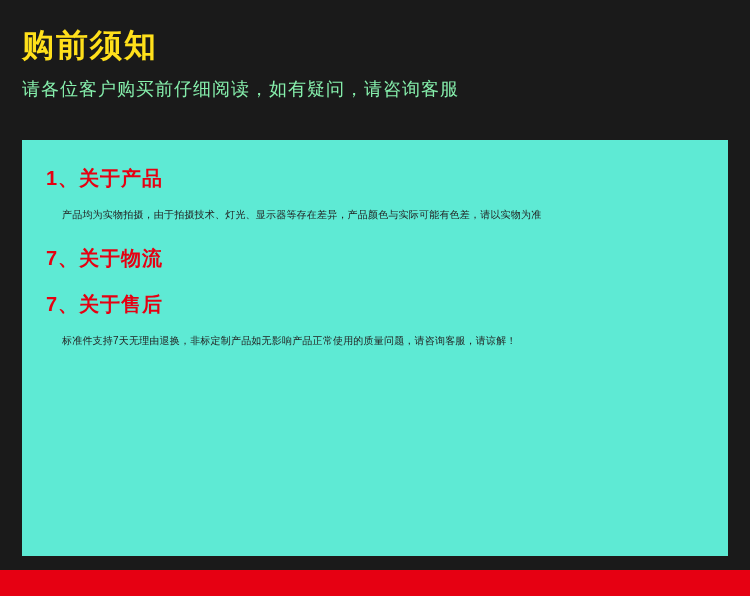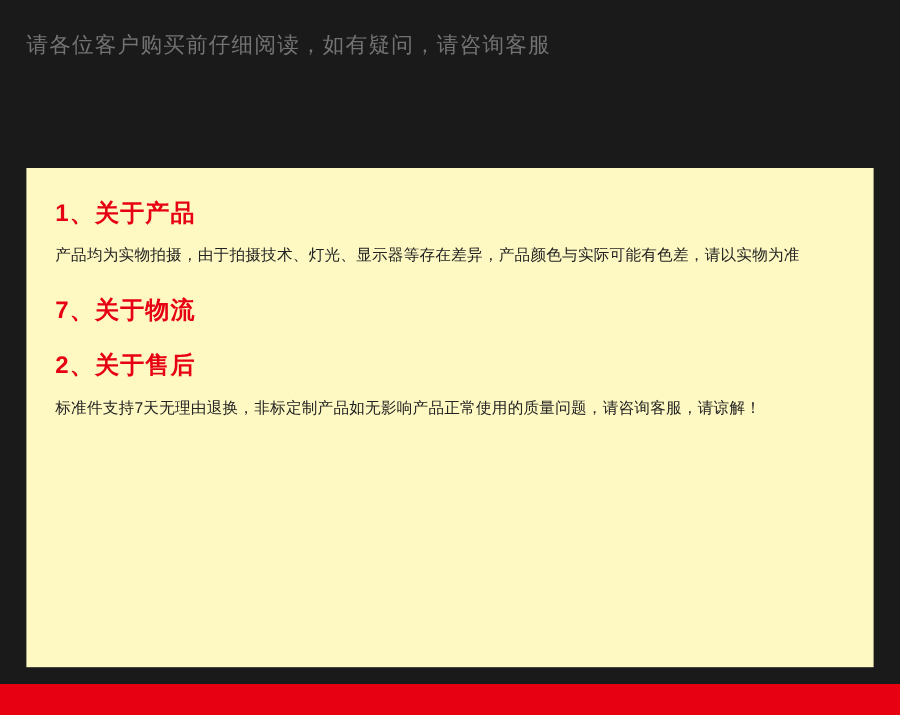--- a/index.html
+++ b/index.html
@@ -25,89 +25,90 @@
   }
   .title {
     color: #ffe01b;
     font-size: 32px;
     font-weight: bold;
     letter-spacing: 2px;
     line-height: 1.2;
     margin: 0 0 14px 0;
   }
   .subtitle {
-    color: #737373;
+    color: #86efac;
     font-size: 18px;
     letter-spacing: 1px;
     line-height: 1.3;
     margin: 0;
   }
   .card {
     position: absolute;
     left: 22px;
     top: 140px;
     width: 706px;
     height: 416px;
-    background: #fef9c3;
+    background: #5eead4;
     box-sizing: border-box;
     padding: 26px 24px 10px 24px;
   }
   .section {
     margin-bottom: 22px;
   }
   .section:last-child {
     margin-bottom: 0;
   }
   .sec-title {
     color: #e60012;
     font-size: 20px;
     font-weight: bold;
     letter-spacing: 1px;
     margin: 0 0 12px 0;
     line-height: 1.2;
   }
   .sec-body {
     color: #222222;
-    font-size: 13px;
+    font-size: 10px;
     line-height: 1.75;
     letter-spacing: 0.2px;
-    margin: 0;
+    margin: 16px;
     text-align: justify;
   }
   .bottom-bar {
     position: absolute;
     left: 0;
     bottom: 0;
     width: 750px;
     height: 26px;
     background: #e60012;
   }
 </style>
 </head>
 <body>
 
 <div class="page">
 
   <div class="header">
+    <h1 class="title">购前须知</h1>
     <p class="subtitle">请各位客户购买前仔细阅读，如有疑问，请咨询客服</p>
   </div>
 
   <div class="card">
 
     <div class="section">
       <h2 class="sec-title">1、关于产品</h2>
       <p class="sec-body">产品均为实物拍摄，由于拍摄技术、灯光、显示器等存在差异，产品颜色与实际可能有色差，请以实物为准</p>
     </div>
 
     <div class="section">
       <h2 class="sec-title">7、关于物流</h2>
     </div>
 
     <div class="section">
-      <h2 class="sec-title">2、关于售后</h2>
+      <h2 class="sec-title">7、关于售后</h2>
       <p class="sec-body">标准件支持7天无理由退换，非标定制产品如无影响产品正常使用的质量问题，请咨询客服，请谅解！</p>
     </div>
 
   </div>
 
   <div class="bottom-bar"></div>
 
 </div>
 
 </body></html>

